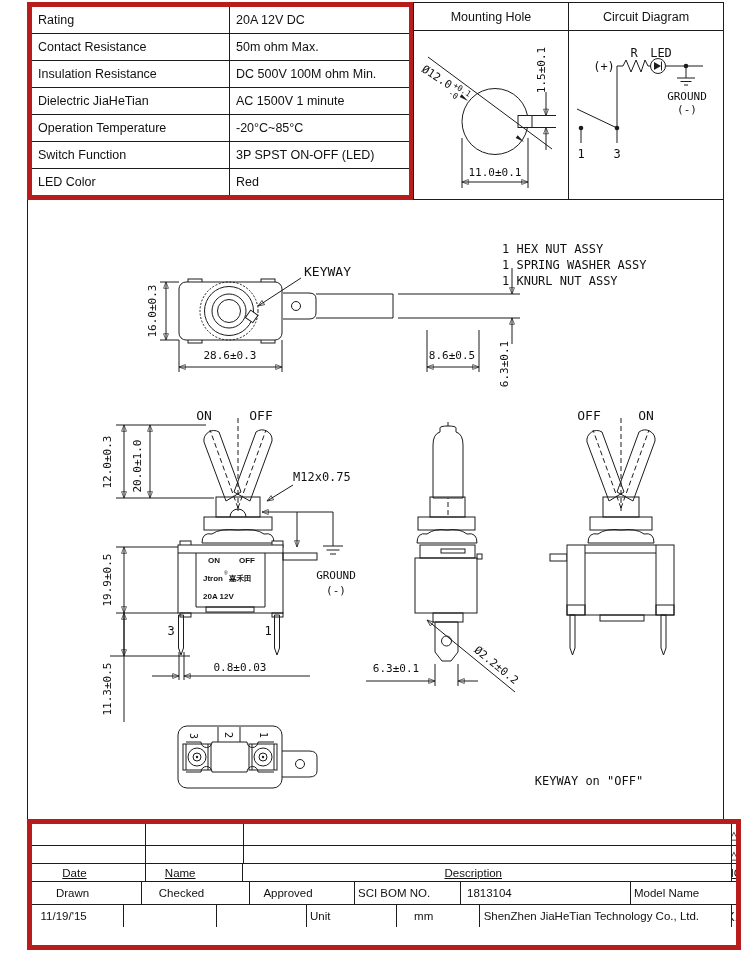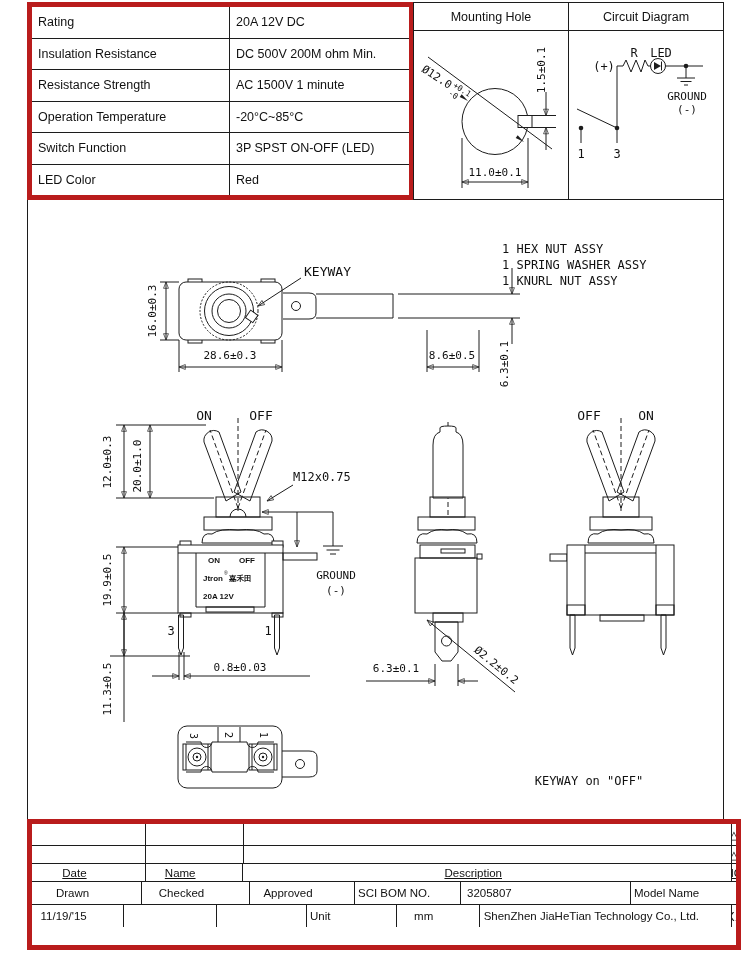--- a/index.html
+++ b/index.html
@@ -286,25 +286,29 @@
 
   <text x="589" y="785" class="cad12 mid">KEYWAY on "OFF"</text>
 </svg>
 
 <div class="tbl" id="spec" style="left:27px;top:2px;width:387px;height:198px;">
   <div class="row">
         <div class="cell" style="width:169px">Rating</div>
         <div class="cell bl" style="flex:1">20A 12V DC</div>
       </div>
   <div class="row">
+        <div class="cell" style="width:169px">Contact Resistance</div>
+        <div class="cell bl" style="flex:1">50m ohm Max.</div>
+      </div>
+  <div class="row">
         <div class="cell" style="width:169px">Insulation Resistance</div>
-        <div class="cell bl" style="flex:1">DC 500V 200M ohm Min.</div>
-      </div>
-  <div class="row">
-        <div class="cell" style="width:169px">Resistance Strength</div>
+        <div class="cell bl" style="flex:1">DC 500V 100M ohm Min.</div>
+      </div>
+  <div class="row">
+        <div class="cell" style="width:169px">Dielectric JiaHeTian</div>
         <div class="cell bl" style="flex:1">AC 1500V 1 minute</div>
       </div>
   <div class="row">
         <div class="cell" style="width:169px">Operation Temperature</div>
         <div class="cell bl" style="flex:1">-20°C~85°C</div>
       </div>
   <div class="row">
         <div class="cell" style="width:169px">Switch Function</div>
         <div class="cell bl" style="flex:1">3P SPST ON-OFF (LED)</div>
       </div>
@@ -338,21 +342,21 @@
     <div class="cell cen hdr" style="width:88px">Date</div>
     <div class="cell bl cen hdr" style="width:72px">Name</div>
     <div class="cell bl cen hdr" style="width:478px">Description</div>
     <div class="cell bl cen hdr" style="flex:1">NO</div>
   </div>
   <div class="row" style="height:23px">
     <div class="cell cen" style="width:81px">Drawn</div>
     <div class="cell bl cen" style="width:80px">Checked</div>
     <div class="cell bl cen" style="width:77px">Approved</div>
     <div class="cell bl" style="width:78px;padding:0 3px">SCI BOM NO.</div>
-    <div class="cell bl" style="width:142px">3205807</div>
+    <div class="cell bl" style="width:142px">1813104</div>
     <div class="cell bl" style="width:78px;padding:0 3px">Model Name</div>
   </div>
   <div class="row" style="height:23px">
     <div class="cell cen" style="width:81px">11/19/'15</div>
     <div class="cell bl" style="width:80px"></div>
     <div class="cell bl" style="width:77px"></div>
     <div class="cell bl" style="width:78px;padding:0 3px">Unit</div>
     <div class="cell bl cen" style="width:70px">mm</div>
     <div class="cell bl cen" style="width:290px">ShenZhen JiaHeTian Technology Co., Ltd.</div>
     <div class="cell bl cen" style="flex:1;font-size:13px">X1</div>

